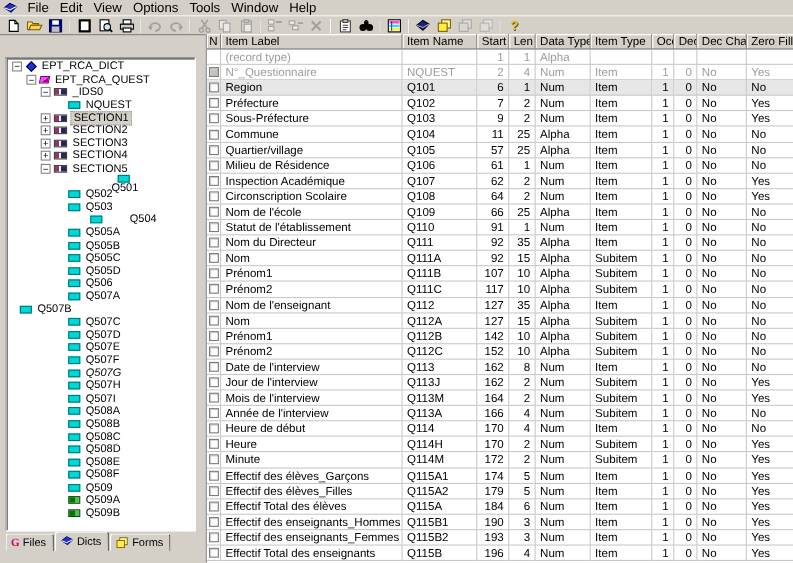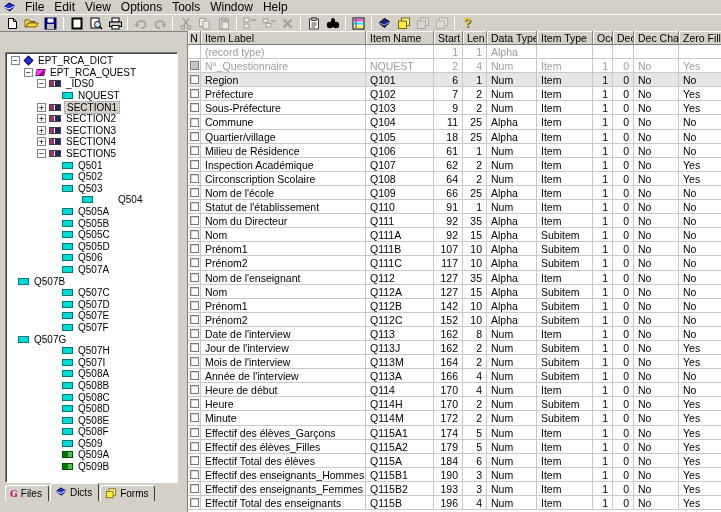--- a/index.html
+++ b/index.html
@@ -326,21 +326,21 @@
     <div class="tree-row" style="padding-left: 31px;">
       <span class="exp">+</span>
       <span class="ti ti-record"></span>
       <span class="tree-label">SECTION4</span>
     </div>
     <div class="tree-row" style="padding-left: 31px;">
       <span class="exp">−</span>
       <span class="ti ti-record"></span>
       <span class="tree-label">SECTION5</span>
     </div>
-    <div class="tree-row" style="padding-left: 44px;">
+    <div class="tree-row" style="padding-left: 44px; flex-direction: column;">
       <span class="exp-spacer"></span>
       <span class="ti ti-item"></span>
       <span class="tree-label">Q501</span>
     </div>
     <div class="tree-row" style="padding-left: 44px;">
       <span class="exp-spacer"></span>
       <span class="ti ti-item"></span>
       <span class="tree-label">Q502</span>
     </div>
     <div class="tree-row" style="padding-left: 44px;">
@@ -401,21 +401,21 @@
     <div class="tree-row" style="padding-left: 44px;">
       <span class="exp-spacer"></span>
       <span class="ti ti-item"></span>
       <span class="tree-label">Q507E</span>
     </div>
     <div class="tree-row" style="padding-left: 44px;">
       <span class="exp-spacer"></span>
       <span class="ti ti-item"></span>
       <span class="tree-label">Q507F</span>
     </div>
-    <div class="tree-row" style="">
+    <div class="tree-row" style="padding-left: 44px; font-style: italic;">
       <span class="exp-spacer"></span>
       <span class="ti ti-item"></span>
       <span class="tree-label">Q507G</span>
     </div>
     <div class="tree-row" style="padding-left: 44px;">
       <span class="exp-spacer"></span>
       <span class="ti ti-item"></span>
       <span class="tree-label">Q507H</span>
     </div>
     <div class="tree-row" style="padding-left: 44px;">
@@ -598,21 +598,21 @@
       <span class="gcell c-dec num">0</span>
       <span class="gcell c-decchar">No</span>
       <span class="gcell c-zerofill">No</span>
     </div>
     <div class="grid-row">
       <span class="gcell c-n">
         <span class="rowchk"></span>
       </span>
       <span class="gcell c-label">Quartier/village</span>
       <span class="gcell c-name">Q105</span>
-      <span class="gcell c-start num">18</span>
+      <span class="gcell c-start num">57</span>
       <span class="gcell c-len num">25</span>
       <span class="gcell c-dtype">Alpha</span>
       <span class="gcell c-itype">Item</span>
       <span class="gcell c-occ num">1</span>
       <span class="gcell c-dec num">0</span>
       <span class="gcell c-decchar">No</span>
       <span class="gcell c-zerofill">No</span>
     </div>
     <div class="grid-row">
       <span class="gcell c-n">

